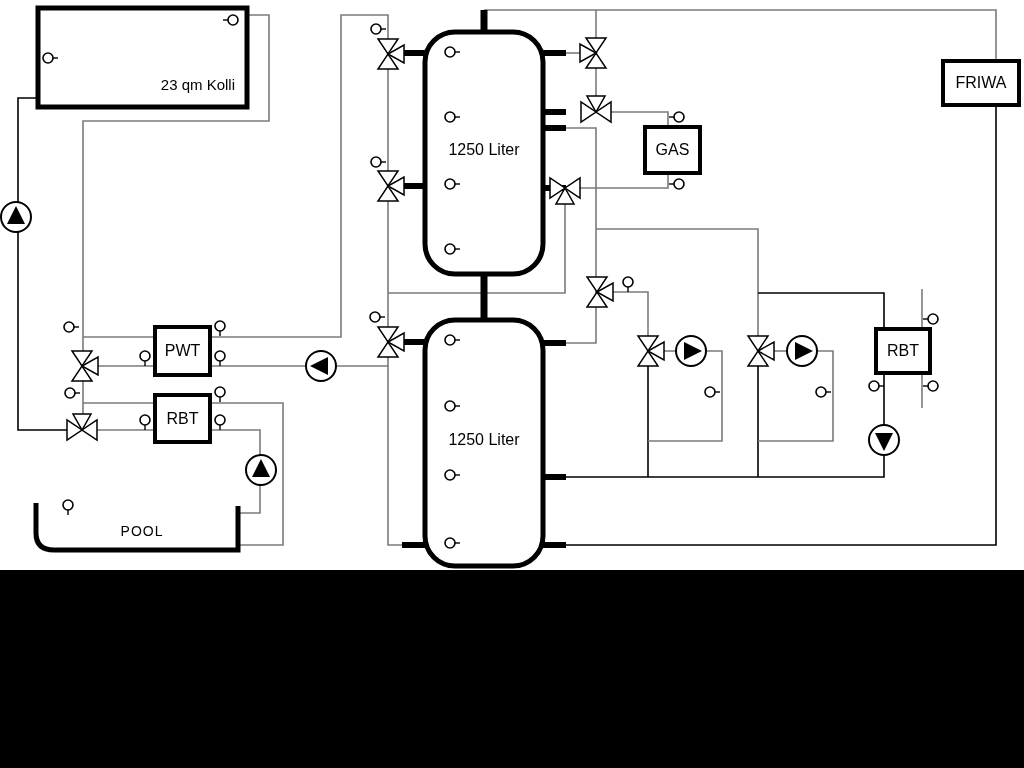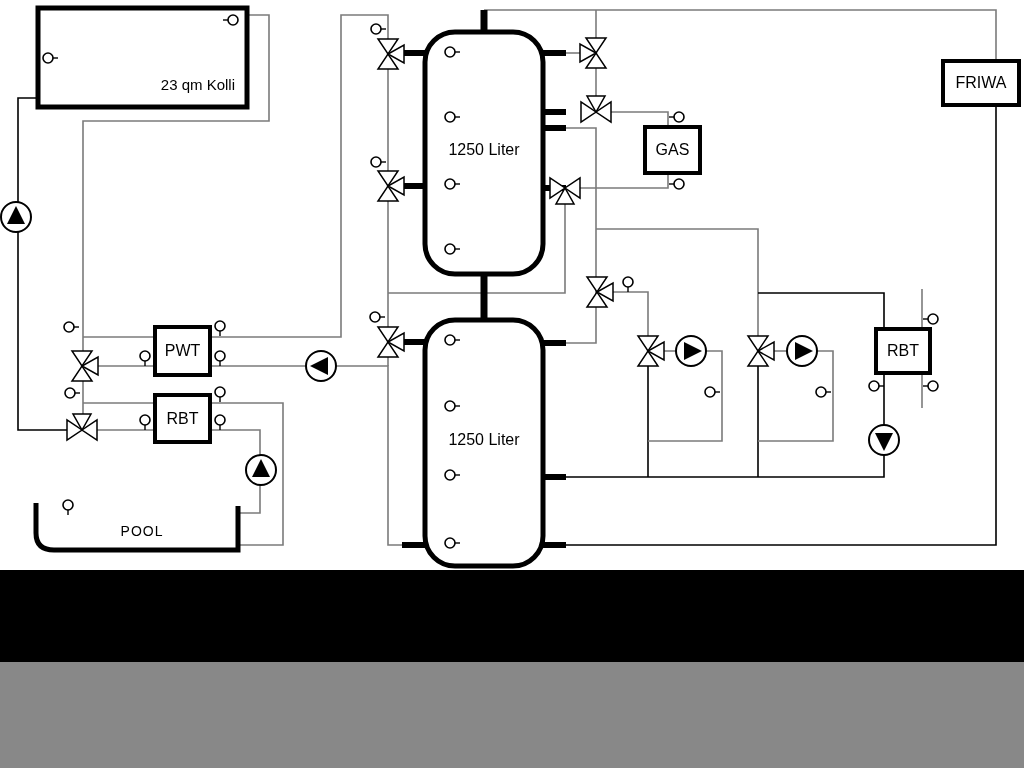--- a/index.html
+++ b/index.html
@@ -1,16 +1,16 @@
 <!DOCTYPE html>
 <html><head>
 <meta charset="utf-8">
 <style>
   html,body{margin:0;padding:0;background:#888;}
-  #stage{width:1024px;height:662px;position:relative;background:#7dd3fc;overflow:hidden;text-align:right;}
+  #stage{width:1024px;height:768px;position:relative;background:#7dd3fc;overflow:hidden;text-align:right;}
   svg{display:block;}
   text{font-family:"Liberation Sans","DejaVu Sans",sans-serif;fill:#000;}
 </style>
 </head>
 <body>
 
 <div id="stage">
   <svg id="schematic" width="1024" height="768" viewBox="0 0 1024 768">
       <rect x="0" y="0" width="1024" height="768" fill="#ffffff"></rect>
       <g>

